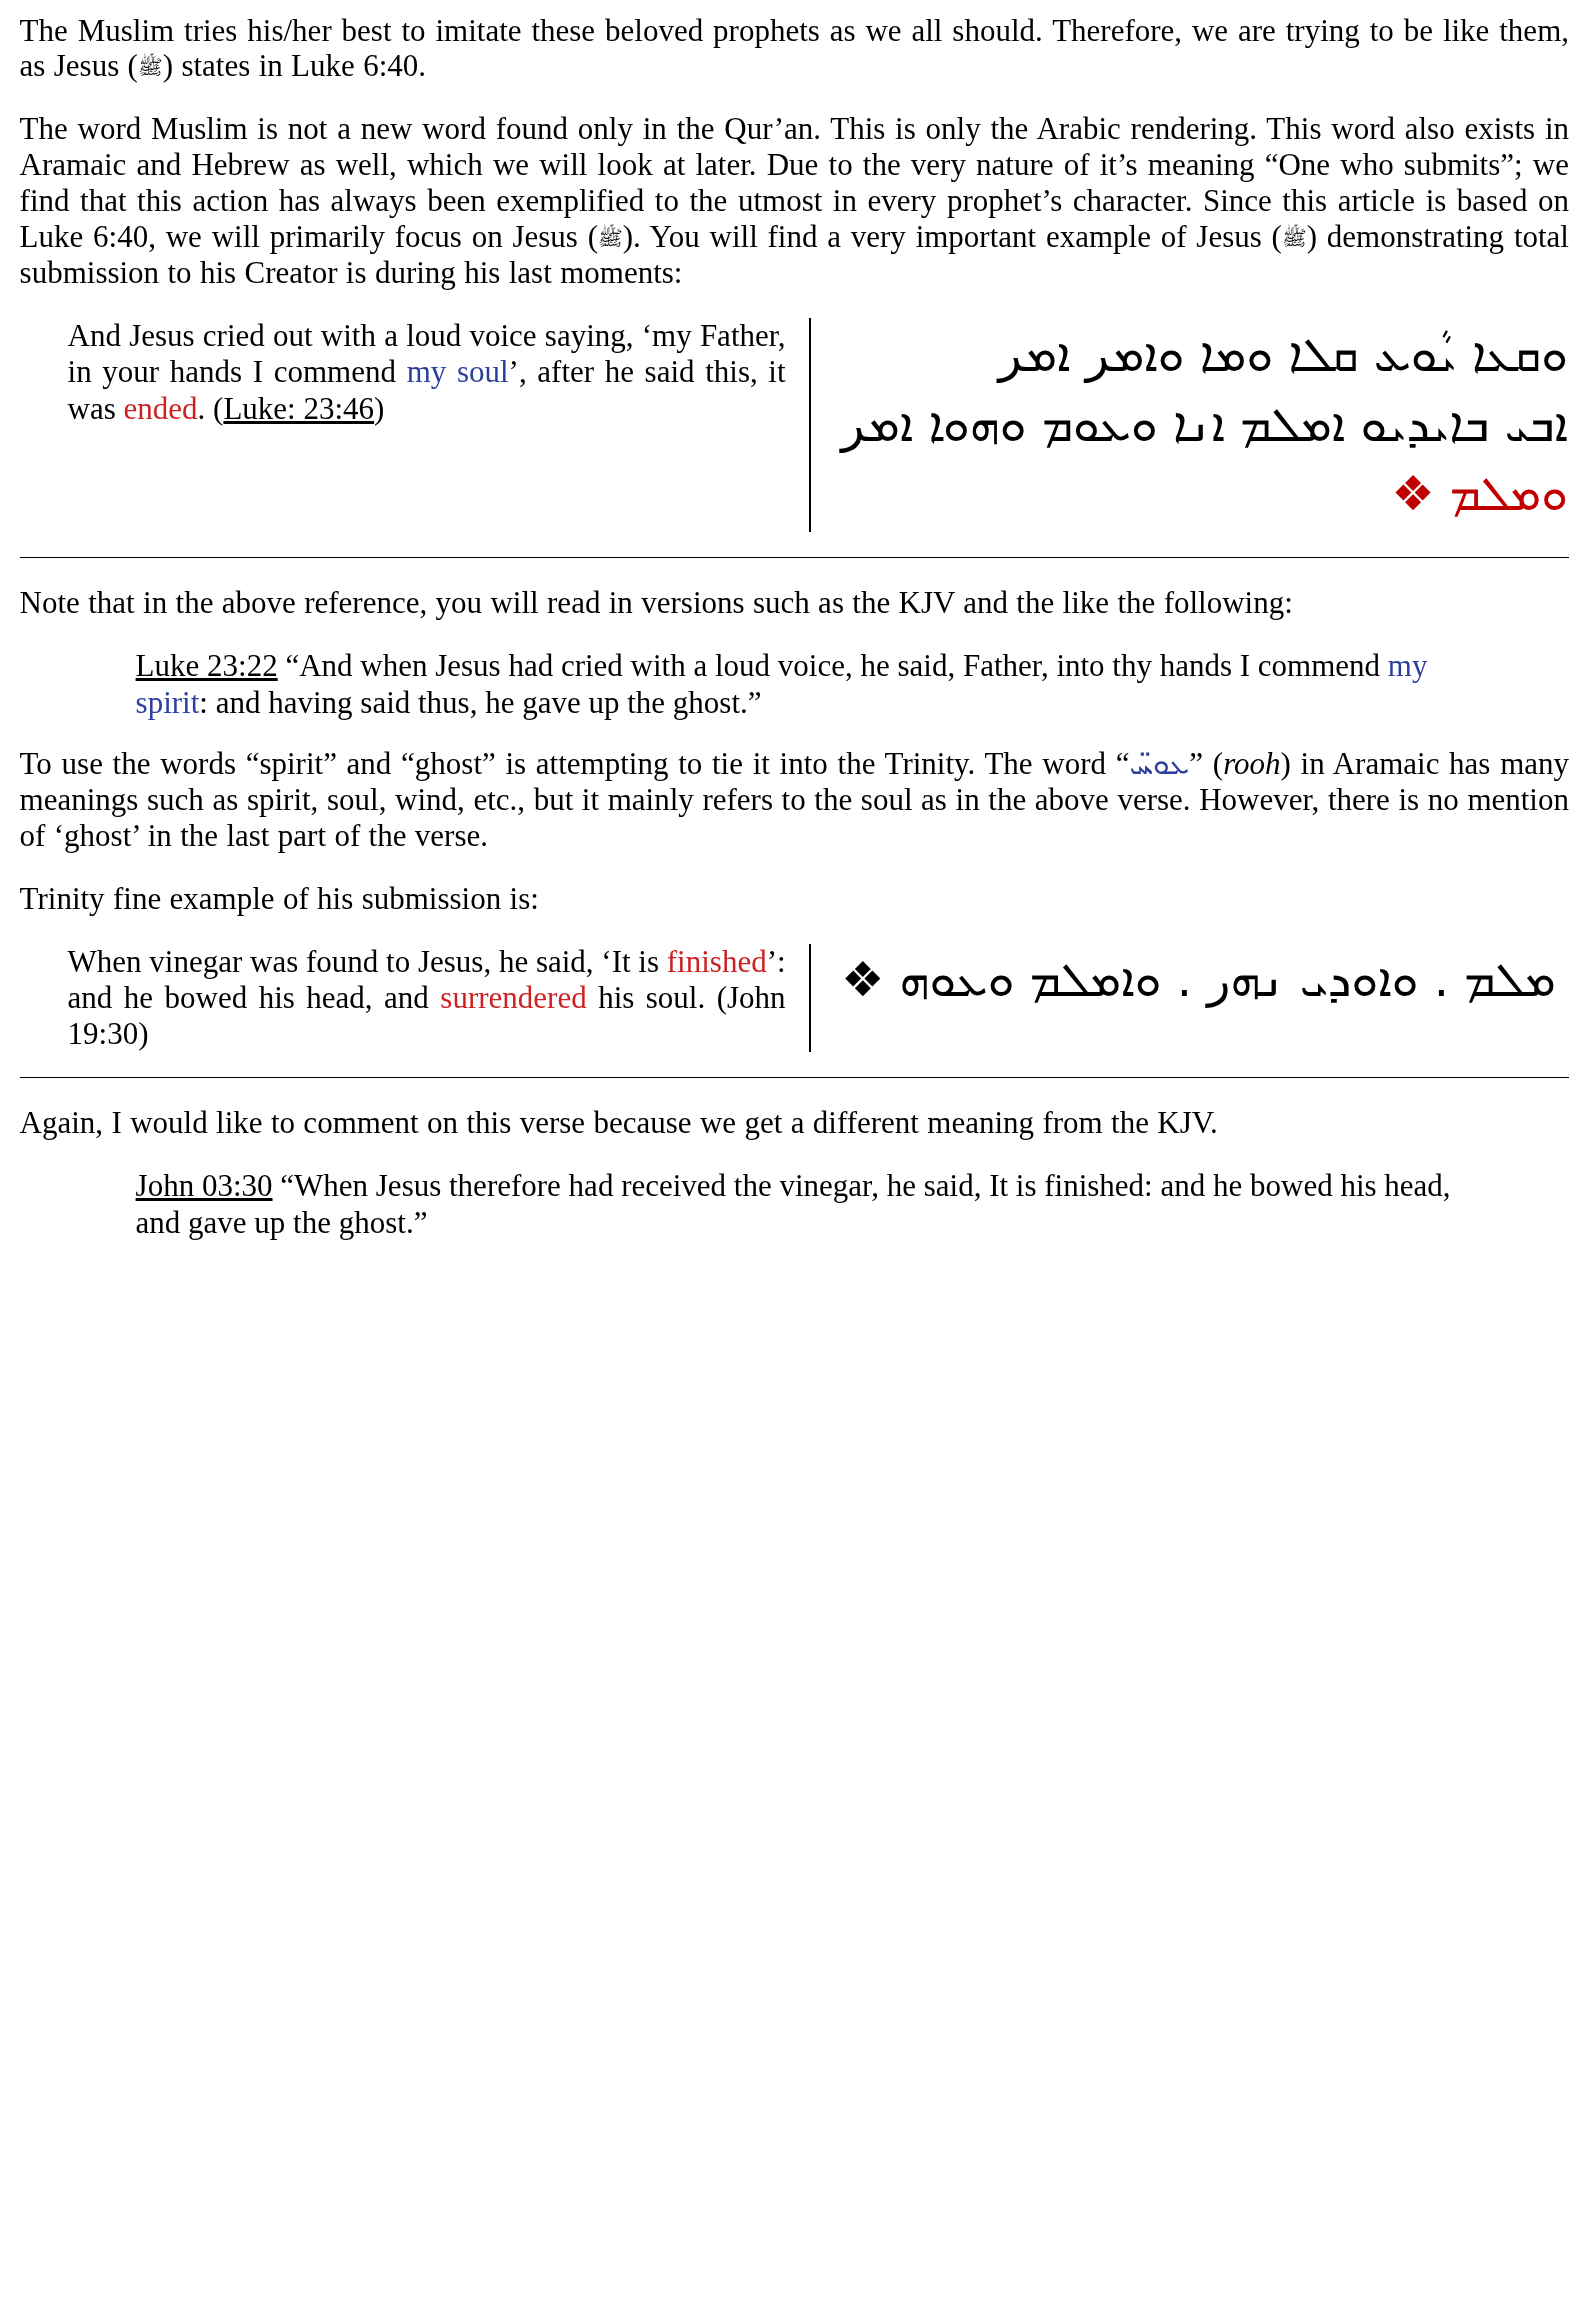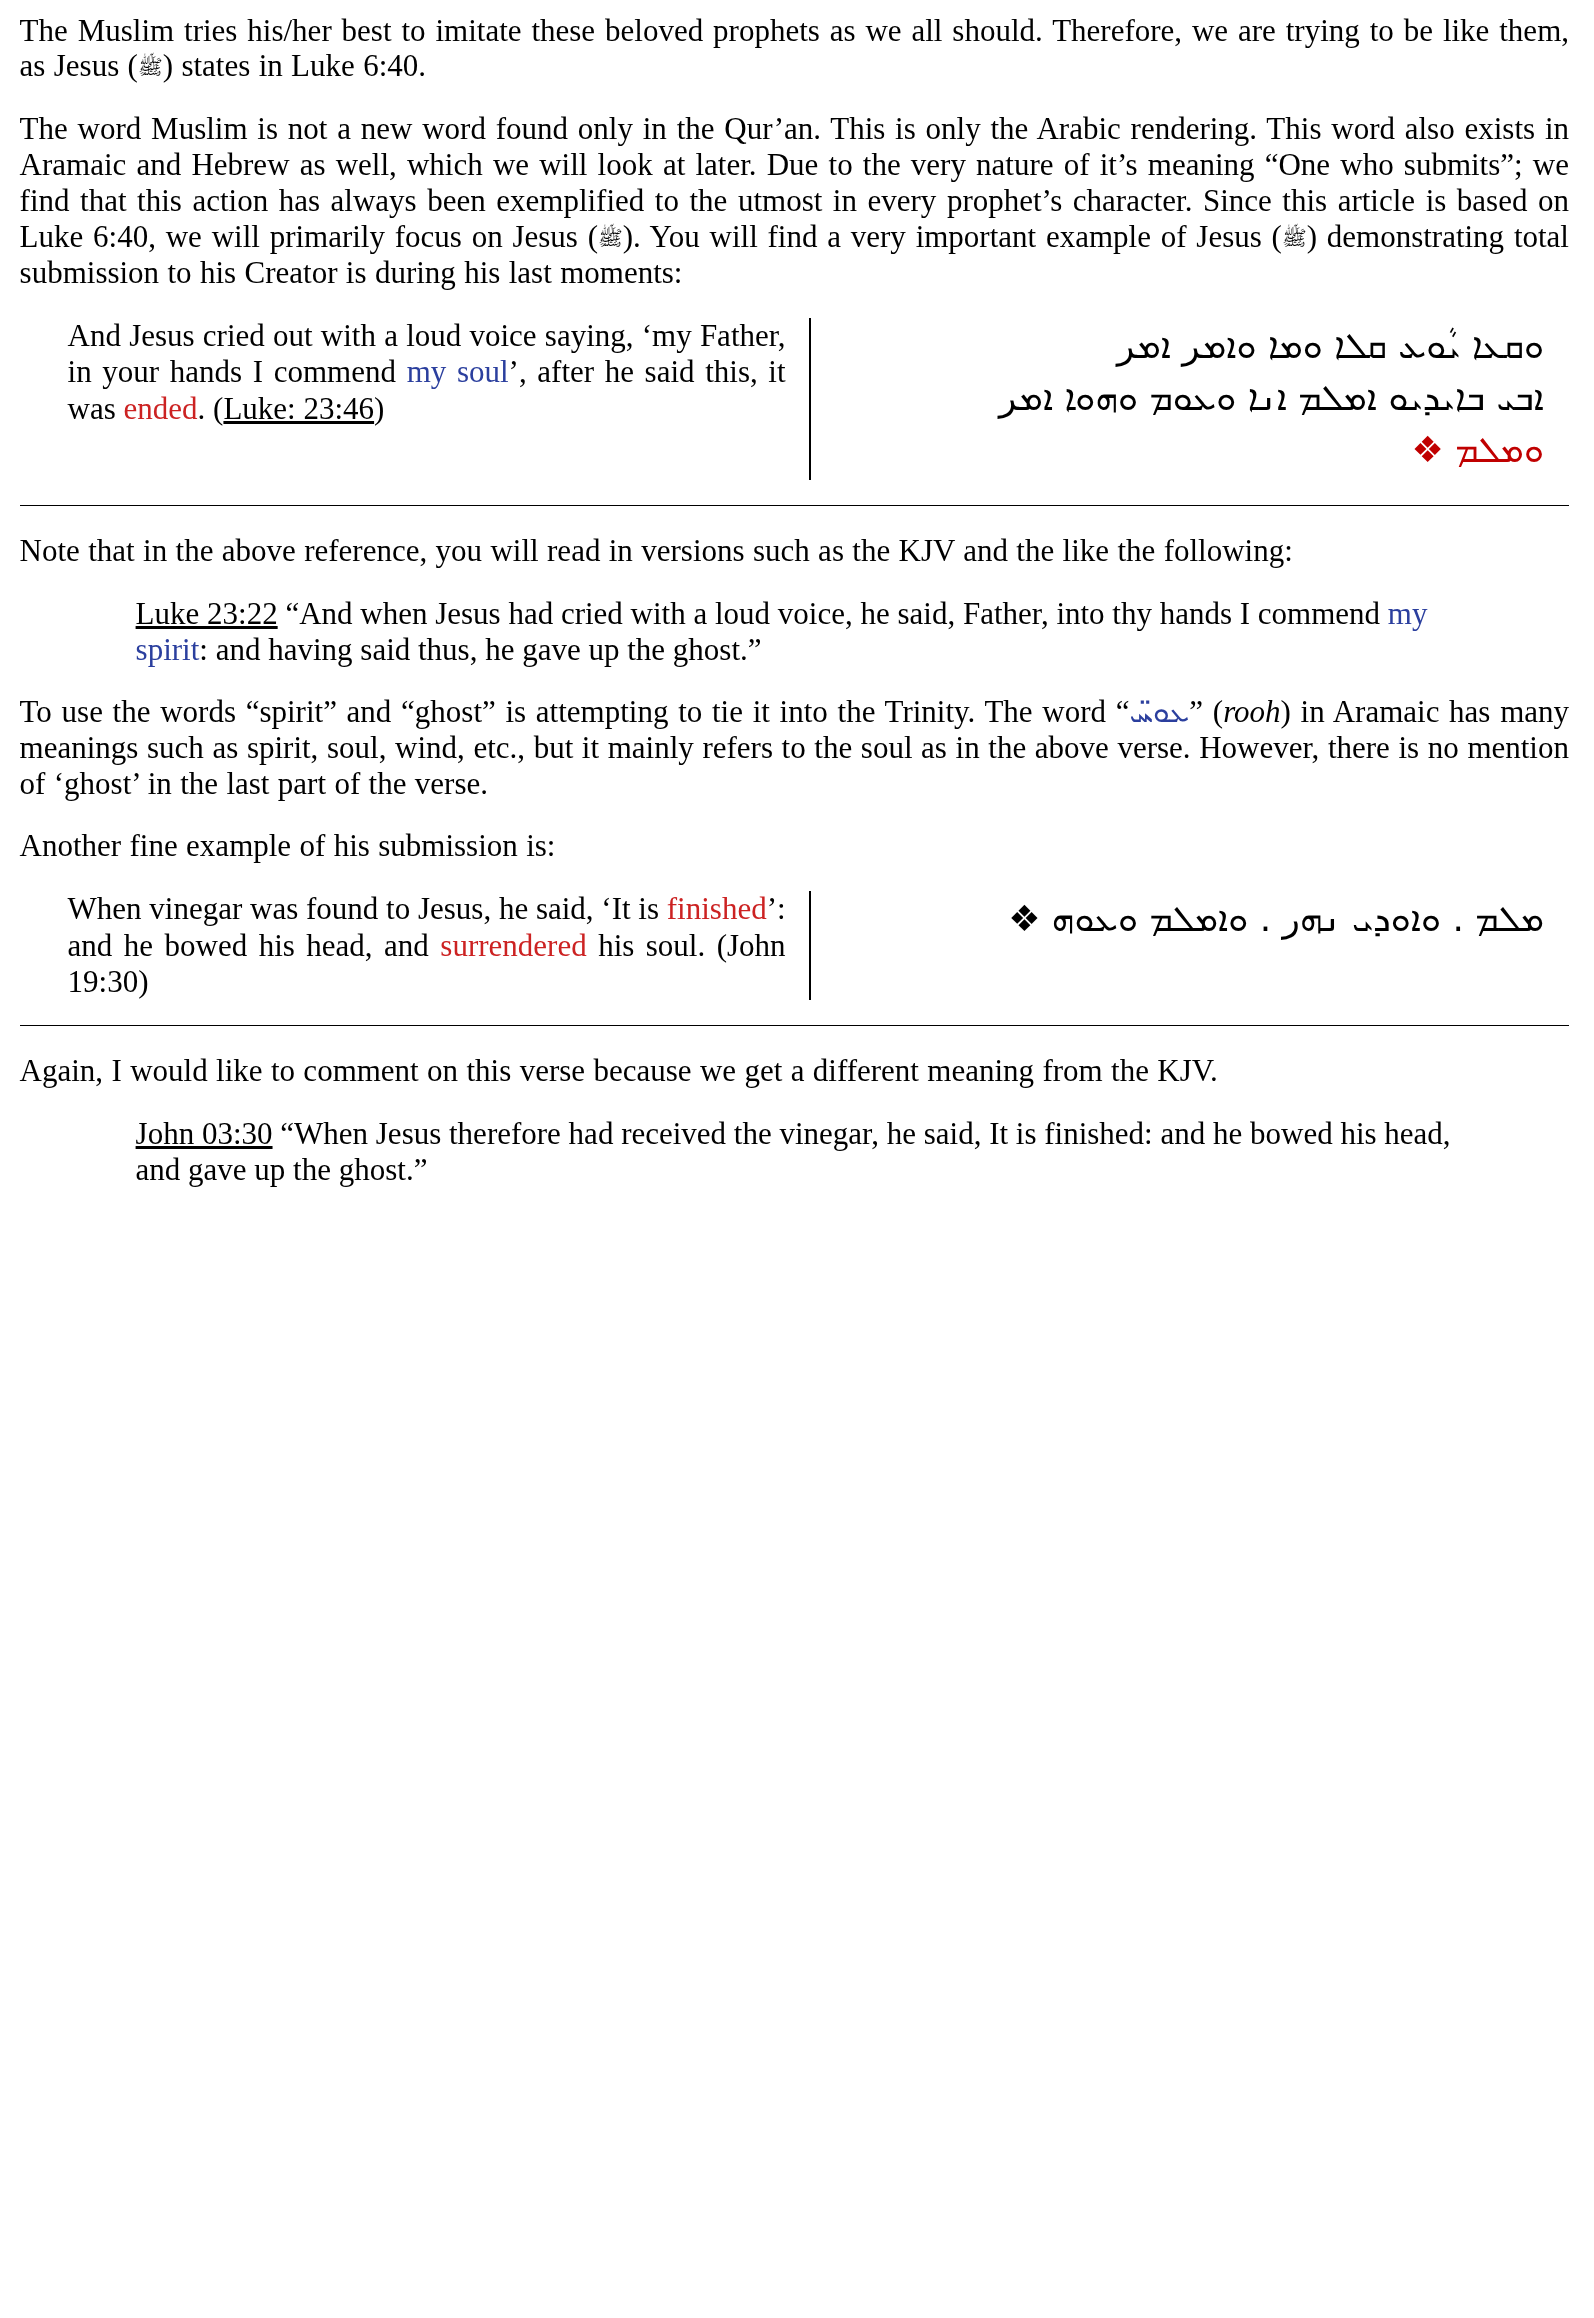--- a/index.html
+++ b/index.html
@@ -58,21 +58,21 @@
   .quote-divider {
     width: 2.7px;
     background: #000000;
     flex: 0 0 2.7px;
     margin-right: 0;
   }
   .quote-ar {
     flex: 1 1 auto;
     direction: rtl;
     font-family: "DejaVu Sans", "Liberation Sans", sans-serif;
-    font-size: 36px;
+    font-size: 48px;
     line-height: 1.45;
     padding: 1.8px 25px 3.6px 30px;
     box-sizing: border-box;
     color: #000000;
   }
   .quote-ar .ln {
     display: block;
     white-space: nowrap;
   }
   .quote-ar .red {
@@ -148,21 +148,21 @@
 
   <div class="indent-quote">
     <span class="ref-underline">Luke 23:22</span><span> “And when Jesus had cried with a loud voice, he said, Father, into thy hands I commend </span><span class="blue">my spirit</span><span>: and having said thus, he gave up the ghost.”</span>
   </div>
 
   <p class="body-par spaced-par">
     <span>To use the words “spirit” and “ghost” is attempting to tie it into the Trinity.  The word “</span><span class="aramaic-inline">ܥܘܚ̈</span><span>” (</span><span class="italic">rooh</span><span>) in Aramaic has many meanings such as spirit, soul, wind, etc., but it mainly refers to the soul as in the above verse.  However, there is no mention of ‘ghost’ in the last part of the verse.</span>
   </p>
 
   <p class="body-par">
-    <span>Another fine example of his submission is:</span>
+    <span>Trinity fine example of his submission is:</span>
   </p>
 
   <div class="quote-block">
     <div class="quote-en">
       <span>When vinegar was found to Jesus, he said, ‘It is </span><span class="red">finished</span><span>’: and he bowed his head, and </span><span class="red">surrendered</span><span> his soul. (John 19:30)</span>
     </div>
     <div class="quote-divider"></div>
     <div class="quote-ar">
       <span class="ln">ܡܠܡ . ܘܐܘܕܝ ܢܗر . ܘܐܡܠܡ ܘܥܘܗ ❖</span>
     </div>

